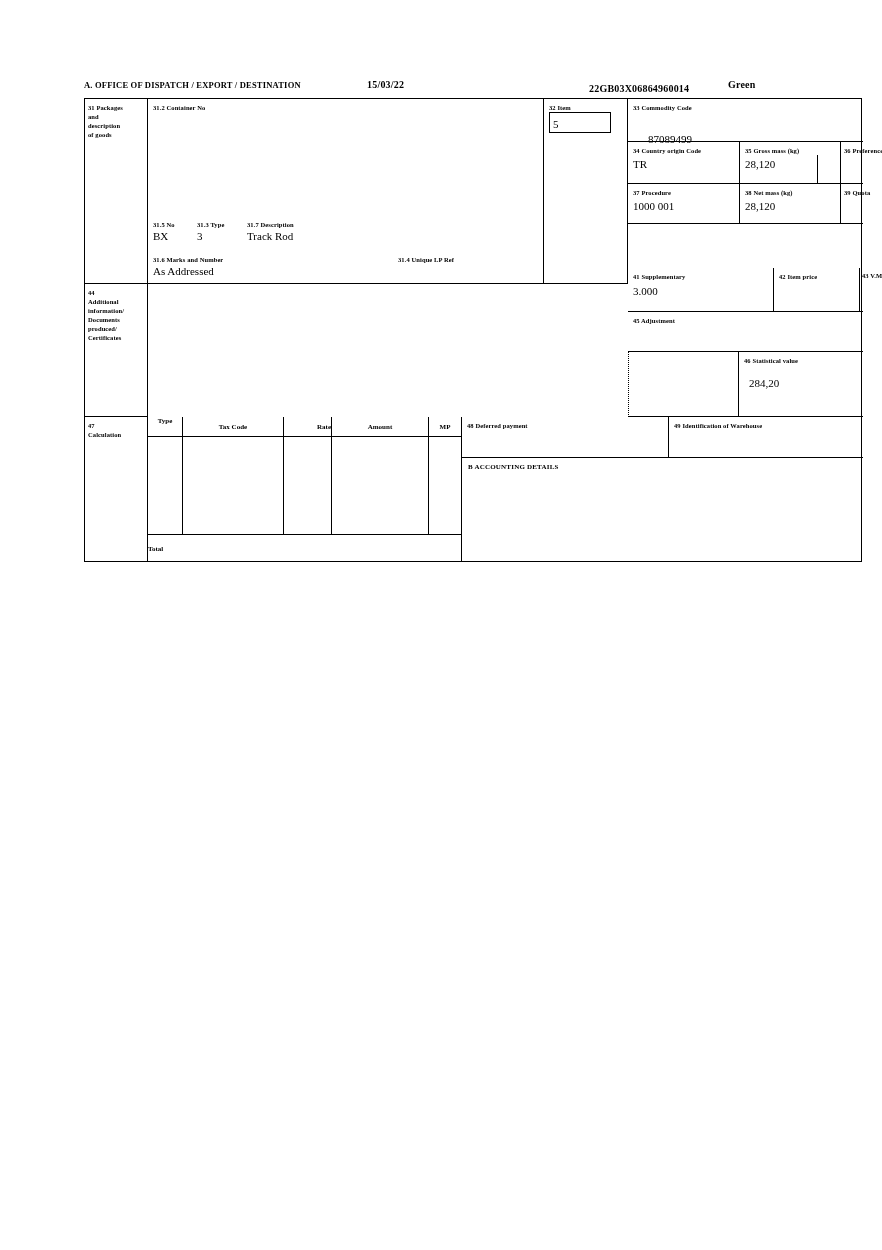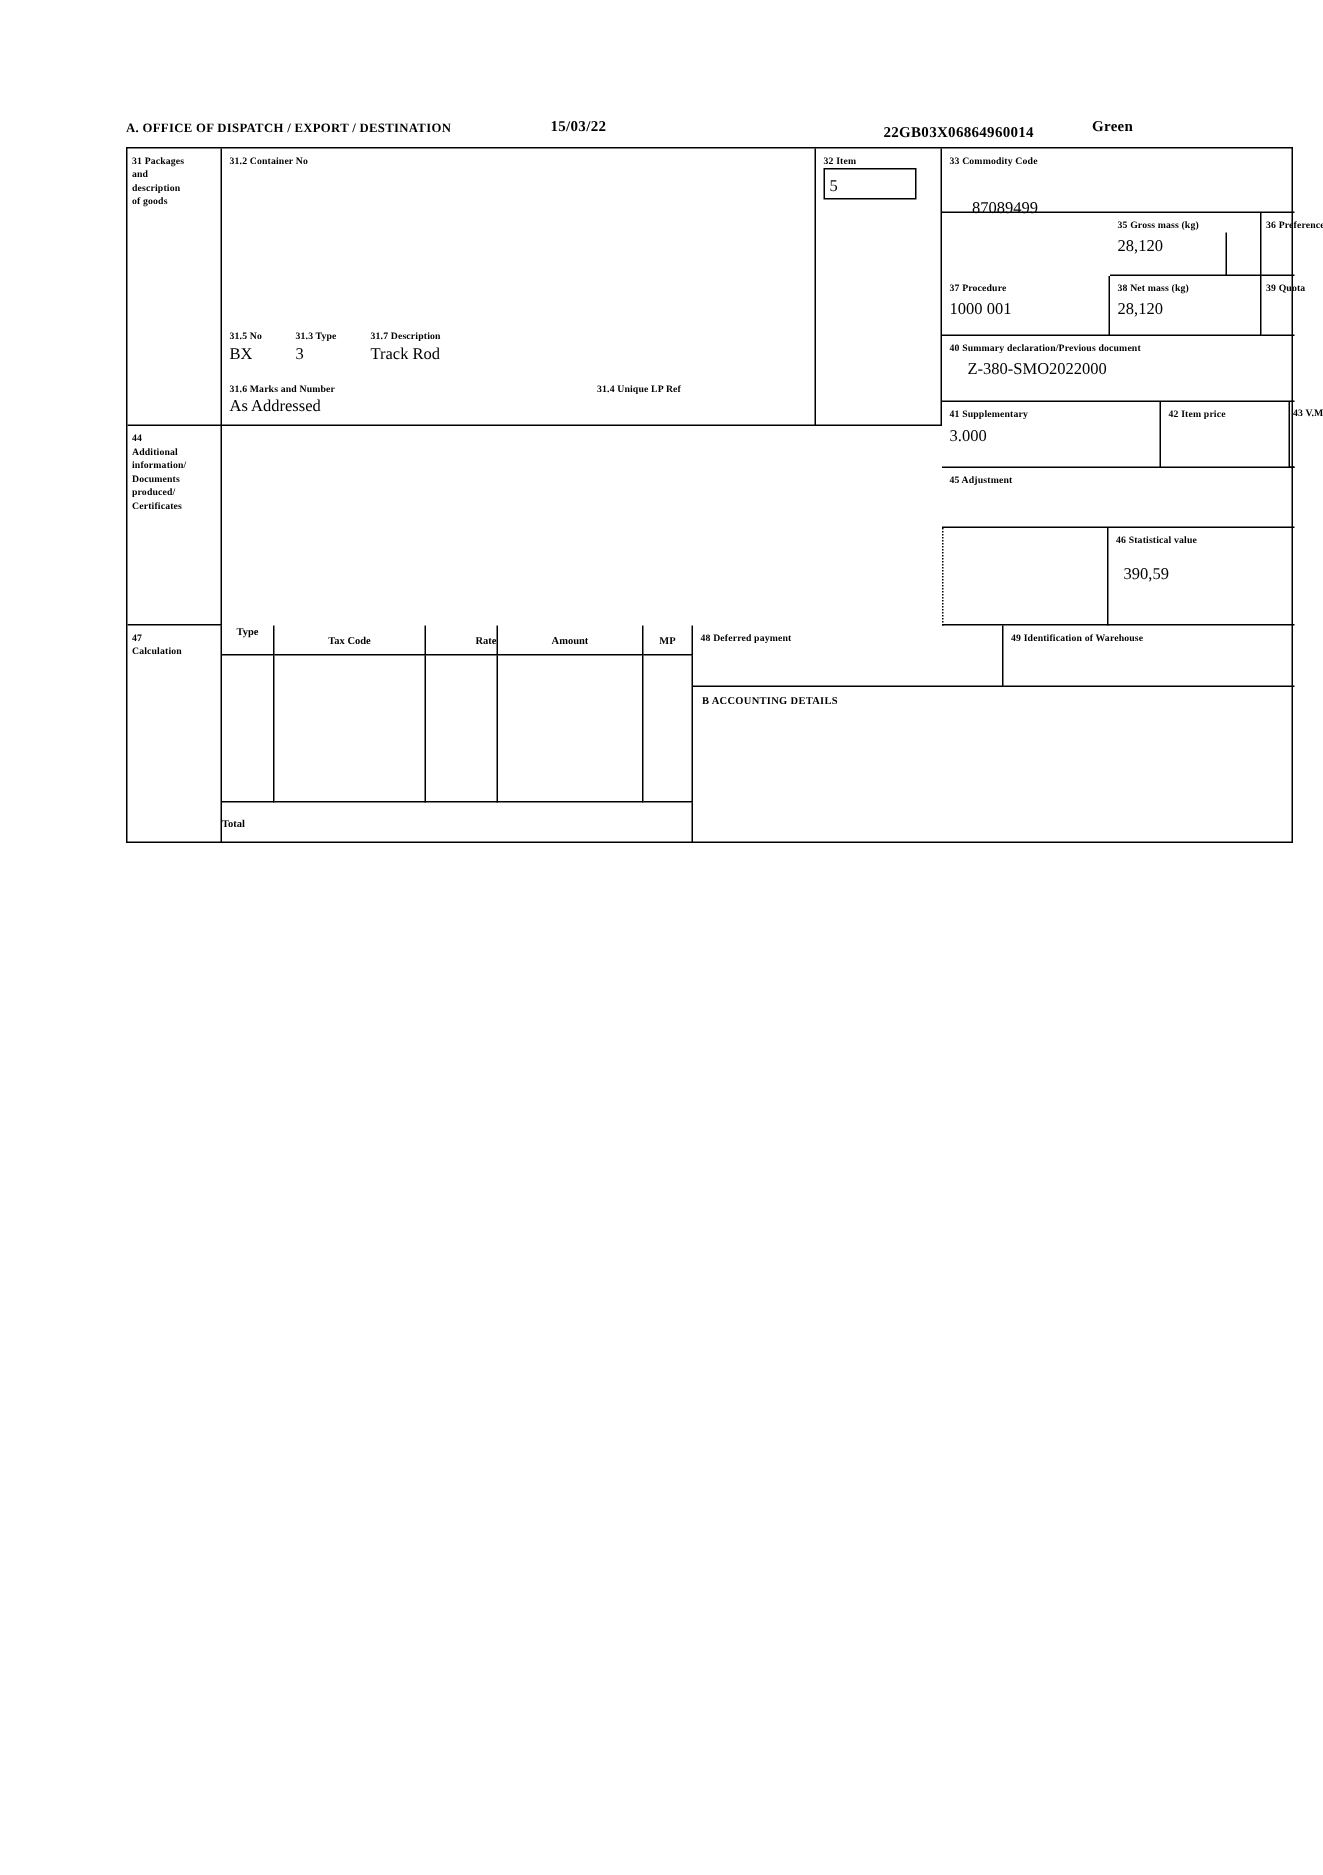--- a/index.html
+++ b/index.html
@@ -159,20 +159,24 @@
       <div class="box" style="left:5px; top:13px; width:62px; height:21px; border:1px solid #000; padding:1px 3px;">
         <span class="val">5</span>
       </div>
     </div>
 
     <div class="box bb" style="left:543px; top:0px; width:235px; height:43px; padding:4px 5px;">
       <div class="lbl">33 Commodity Code</div>
       <div class="val" style="margin-top:21px; margin-left:15px;">87089499</div>
     </div>
 
+    <div class="box br bb" style="left:543px; top:43px; width:112px; height:42px; padding:4px 5px;">
+      <div class="lbl">34 Country origin Code</div>
+      <div class="val" style="margin-top:3px;">TR</div>
+    </div>
 
     <div class="box br bb" style="left:655px; top:43px; width:101px; height:42px; padding:4px 5px;">
       <div class="lbl">35 Gross mass (kg)</div>
       <div class="val" style="margin-top:3px;">28,120</div>
     </div>
 
     <div class="box" style="left:732px; top:56px; width:0px; height:29px; border-left:1px solid #000;"></div>
 
     <div class="box bb" style="left:756px; top:43px; width:22px; height:42px; padding:4px 3px;">
       <div class="lbl">36 Preference</div>
@@ -187,24 +191,20 @@
     <div class="box br bb" style="left:655px; top:85px; width:101px; height:40px; padding:4px 5px;">
       <div class="lbl">38 Net mass (kg)</div>
       <div class="val" style="margin-top:3px;">28,120</div>
     </div>
 
     <div class="box bb" style="left:756px; top:85px; width:22px; height:40px; padding:4px 3px;">
       <div class="lbl">39 Quota</div>
       <div class="val"></div>
     </div>
 
-    <div class="box bb" style="left:543px; top:125px; width:235px; height:44px; padding:4px 5px;">
-      <div class="lbl">40 Summary declaration/Previous document</div>
-      <div class="val" style="margin-top:3px; margin-left:12px;">Z-380-SMO2022000</div>
-    </div>
 
     <div class="box br bb" style="left:543px; top:169px; width:146px; height:44px; padding:4px 5px;">
       <div class="lbl">41 Supplementary</div>
       <div class="val" style="margin-top:4px;">3.000</div>
     </div>
 
     <div class="box br bb" style="left:689px; top:169px; width:86px; height:44px; padding:4px 5px;">
       <div class="lbl">42 Item price</div>
       <div class="val" style="margin-top:4px;"></div>
     </div>
@@ -228,21 +228,21 @@
     </div>
 
 
     <div class="box bb" style="left:543px; top:213px; width:235px; height:40px; padding:4px 5px;">
       <div class="lbl">45 Adjustment</div>
       <div class="val" style="margin-top:3px;"></div>
     </div>
 
     <div class="box bb" style="left:653px; top:253px; width:125px; height:65px; border-left:1px solid #000; padding:4px 5px;">
       <div class="lbl">46 Statistical value</div>
-      <div class="val" style="margin-top:12px; margin-left:5px;">390,59</div>
+      <div class="val" style="margin-top:12px; margin-left:5px;">284,20</div>
     </div>
 
     <div class="dotted-v" style="left:543px; top:253px; height:65px;"></div>
     <div class="box" style="left:543px; top:253px; width:110px; height:65px; border-bottom:1px solid #000;"></div>
 
     <div class="box br" style="left:0px; top:318px; width:63px; height:145px; padding:4px 3px;">
       <div class="lbl lbl-wrap">47</div>
       <div class="lbl lbl-wrap">Calculation</div>
     </div>
 

